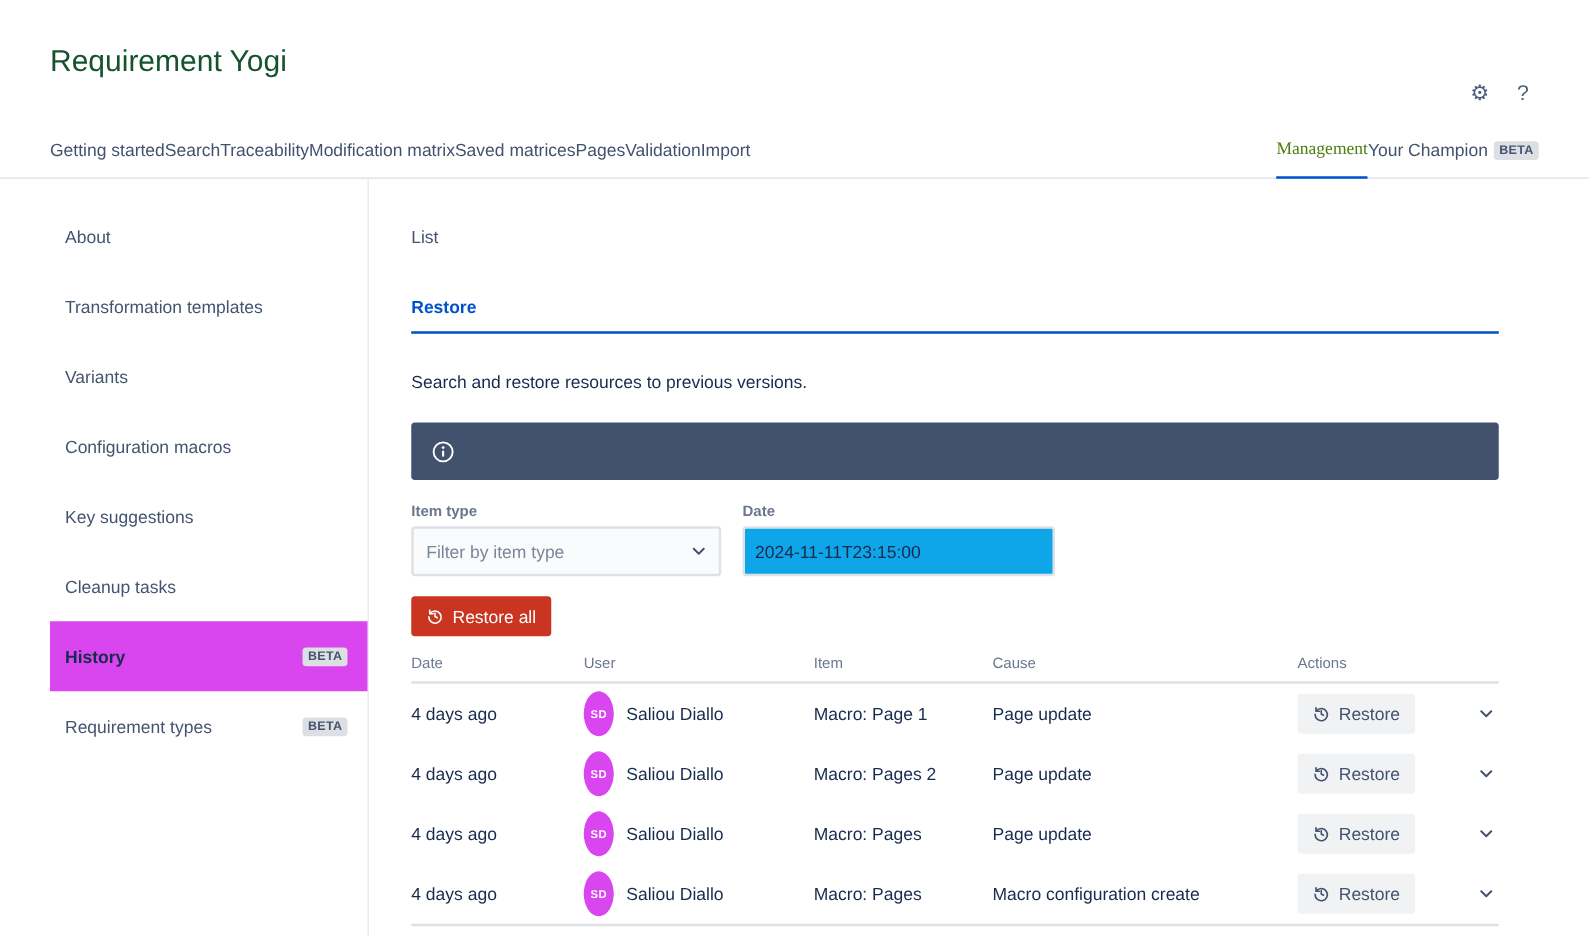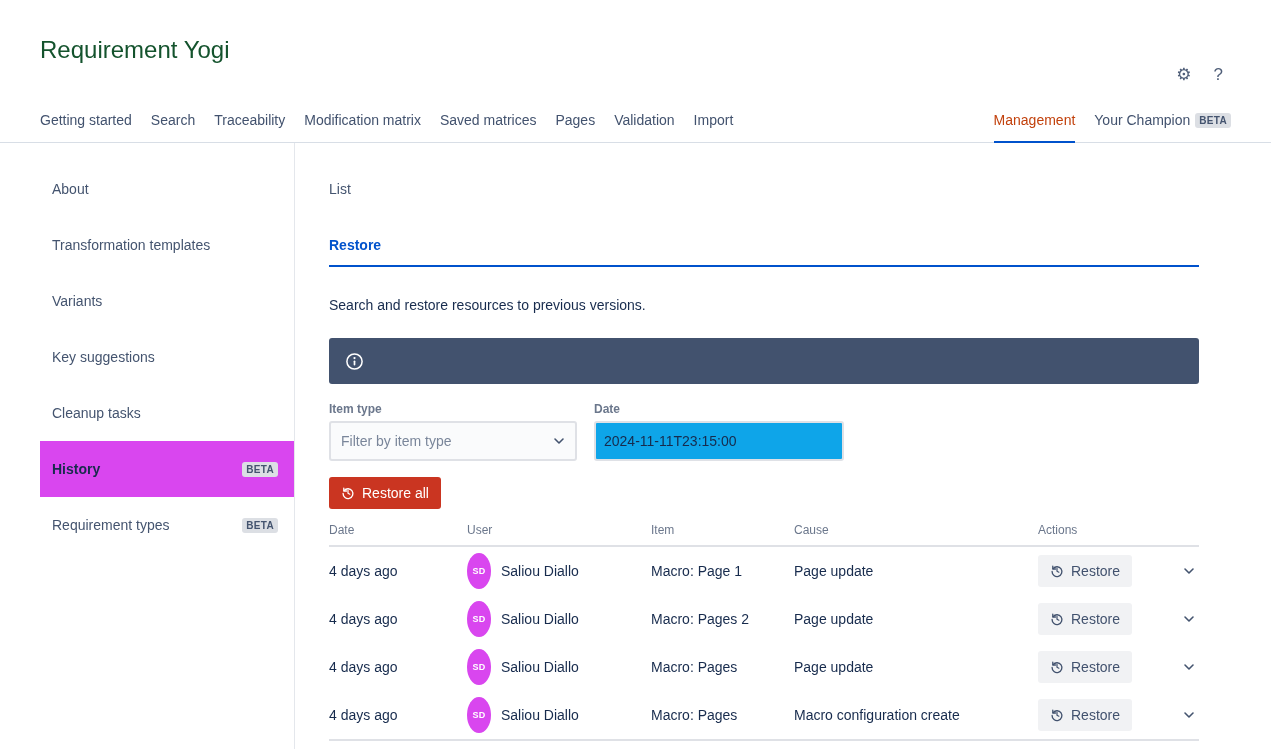--- a/index.html
+++ b/index.html
@@ -7,23 +7,23 @@
   body { font-family: "Liberation Sans", sans-serif; color: #172B4D; font-size: 14px; }
 
   
   .header { position: relative; padding: 36px 40px 0; }
   .page-title { font-size: 24px; font-weight: 500; color: #14532d; }
   .header-icons { position: absolute; top: 66px; right: 48px; display: flex; gap: 22px; align-items: center; }
   .hicon { color: #505F79; font-size: 17px; cursor: pointer; line-height: 1; }
 
   
   .topnav { display: flex; justify-content: space-between; padding: 0 40px; margin-top: 48px; border-bottom: 1px solid #D8DEE6; }
-  .tabs-left, .tabs-right { display: flex; gap: 19px; }
+  .tabs-left, .tabs-right { display: flex; }
   .tab { display: inline-flex; align-items: center; gap: 5px; padding-bottom: 13px; color: #42526E; cursor: pointer; text-decoration: none; border-bottom: 2px solid transparent; margin-bottom: -1px; white-space: nowrap; }
-  .tab.active { color: #c2410c; border-bottom-color: #0052CC; font-weight: 500; }
+  .tab.active { color: #4d7c0f; border-bottom-color: #0052CC; font-weight: 500; font-family: Liberation Serif, serif; }
   .badge { background: #DCDFE4; color: #44546F; font-size: 10px; font-weight: bold; padding: 2px 4px; border-radius: 3px; letter-spacing: 0.3px; }
 
   
   .layout { display: flex; height: 615px; align-items: stretch; }
 
   
   .sidebar { width: 255px; margin-left: 40px; border-right: 1px solid #E4E7EC; padding-top: 18px; flex-shrink: 0; }
   .side-item { height: 56px; display: flex; align-items: center; justify-content: space-between; padding: 0 16px 0 12px; color: #44546F; cursor: pointer; }
   .side-item.selected { background: #d946ef; color: #172B4D; font-weight: bold; gap: 16px; }
   .side-item .badge { background: #DCDFE4; }
@@ -101,20 +101,23 @@
     <div class="side-item">
       <span>About</span>
     </div>
     <div class="side-item">
       <span>Transformation templates</span>
     </div>
     <div class="side-item">
       <span>Variants</span>
     </div>
     <div class="side-item">
+      <span>Configuration macros</span>
+    </div>
+    <div class="side-item">
       <span>Key suggestions</span>
     </div>
     <div class="side-item">
       <span>Cleanup tasks</span>
     </div>
     <div class="side-item selected">
       <span>History</span>
       <span class="badge">BETA</span>
     </div>
     <div class="side-item">

